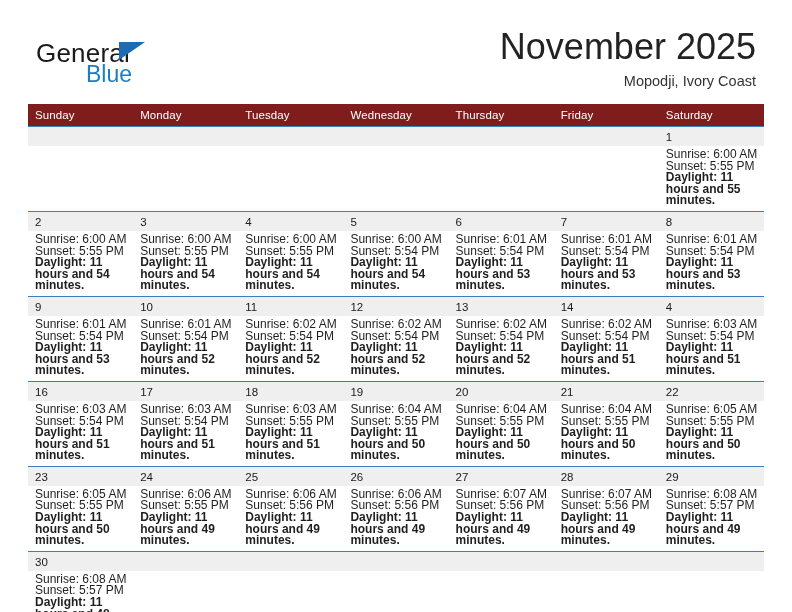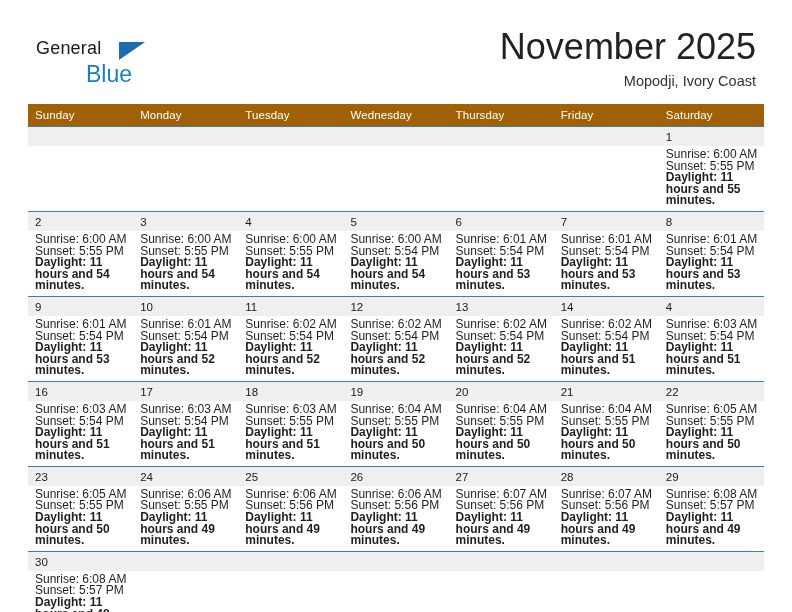--- a/index.html
+++ b/index.html
@@ -34,21 +34,21 @@
     position: absolute;
     left: 36px;
     top: 38px;
     width: 240px;
     height: 56px;
   }
   .brand-general {
     position: absolute;
     left: 0;
     top: 0;
-    font-size: 18px;
+    font-size: 26px;
     letter-spacing: 0.2px;
     color: #1a1a1a;
     font-family: "Liberation Sans", sans-serif;
   }
   .brand-tri {
     position: absolute;
     left: 83px;
     top: 4px;
     width: 0;
     height: 0;
@@ -101,21 +101,21 @@
     width: 736px;
   }
   table.cal {
     border-collapse: collapse;
     table-layout: fixed;
     width: 736px;
   }
   table.cal col { width: 105.14px; }
 
   thead th {
-    background: #a16207;
+    background: #7f1d1d;
     color: #ffffff;
     font-size: 11.5px;
     font-weight: normal;
     text-align: left;
     padding: 5px 0 5px 7px;
     height: 11px;
     border: none;
     letter-spacing: 0.1px;
   }
 

